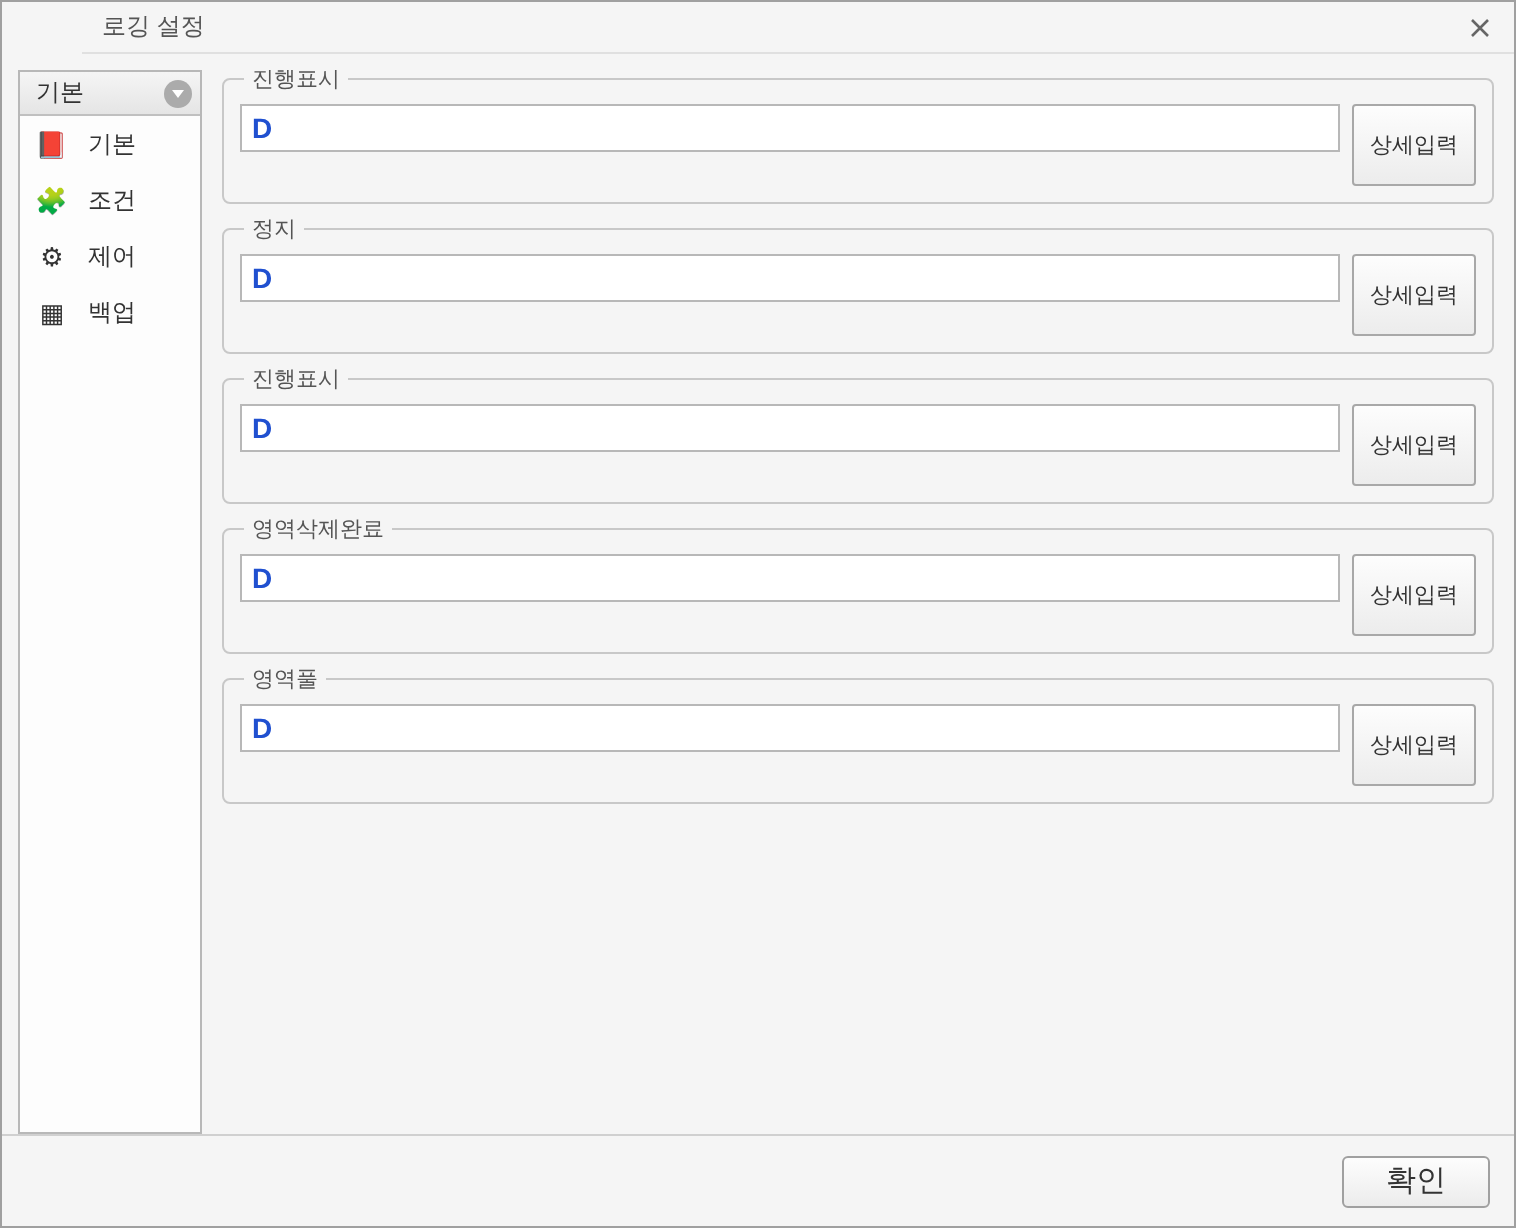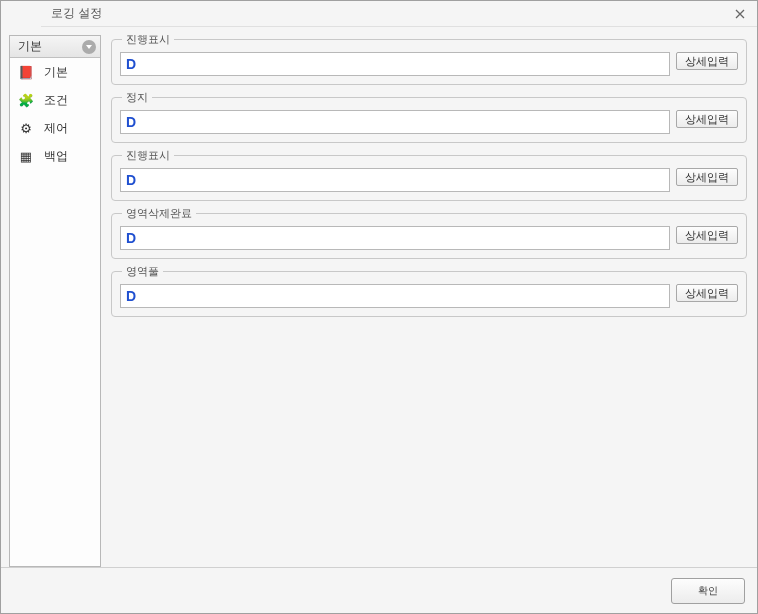--- a/index.html
+++ b/index.html
@@ -139,21 +139,21 @@
     }
     .d-input-wrap input {
       flex: 1;
       border: none;
       outline: none;
       font-size: 12px;
       padding: 0 4px;
       background: transparent;
     }
     .detail-btn {
-      height: 18px;
+      height: 41px;
       padding: 0 8px;
       background: linear-gradient(#fdfdfd, #ececec);
       border: 1px solid #a8a8a8;
       border-radius: 2px;
       font-size: 11px;
       color: #333;
       cursor: default;
       display: flex;
       align-items: center;
     }
@@ -166,21 +166,21 @@
       gap: 8px;
       padding: 0 12px;
       background: #f5f5f5;
     }
     .footer-btn {
       min-width: 74px;
       height: 26px;
       background: linear-gradient(#fdfdfd, #ececec);
       border: 1px solid #a0a0a0;
       border-radius: 3px;
-      font-size: 10px;
+      font-size: 15px;
       color: #333;
       cursor: default;
       display: flex;
       align-items: center;
       justify-content: center;
     }
   </style>
 </head>
 <body>
 

